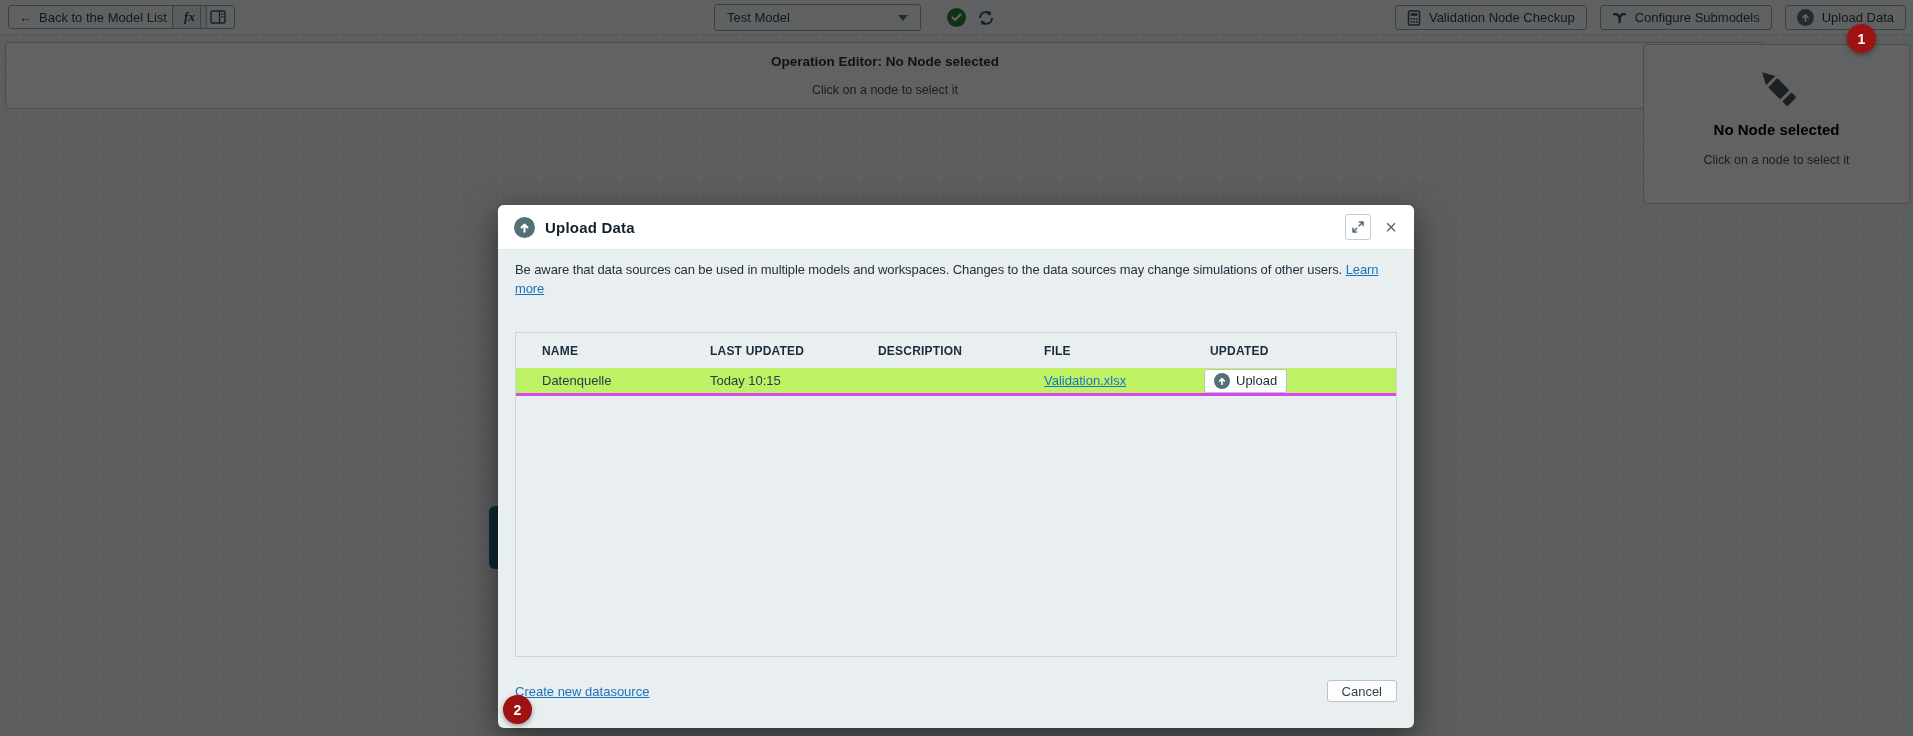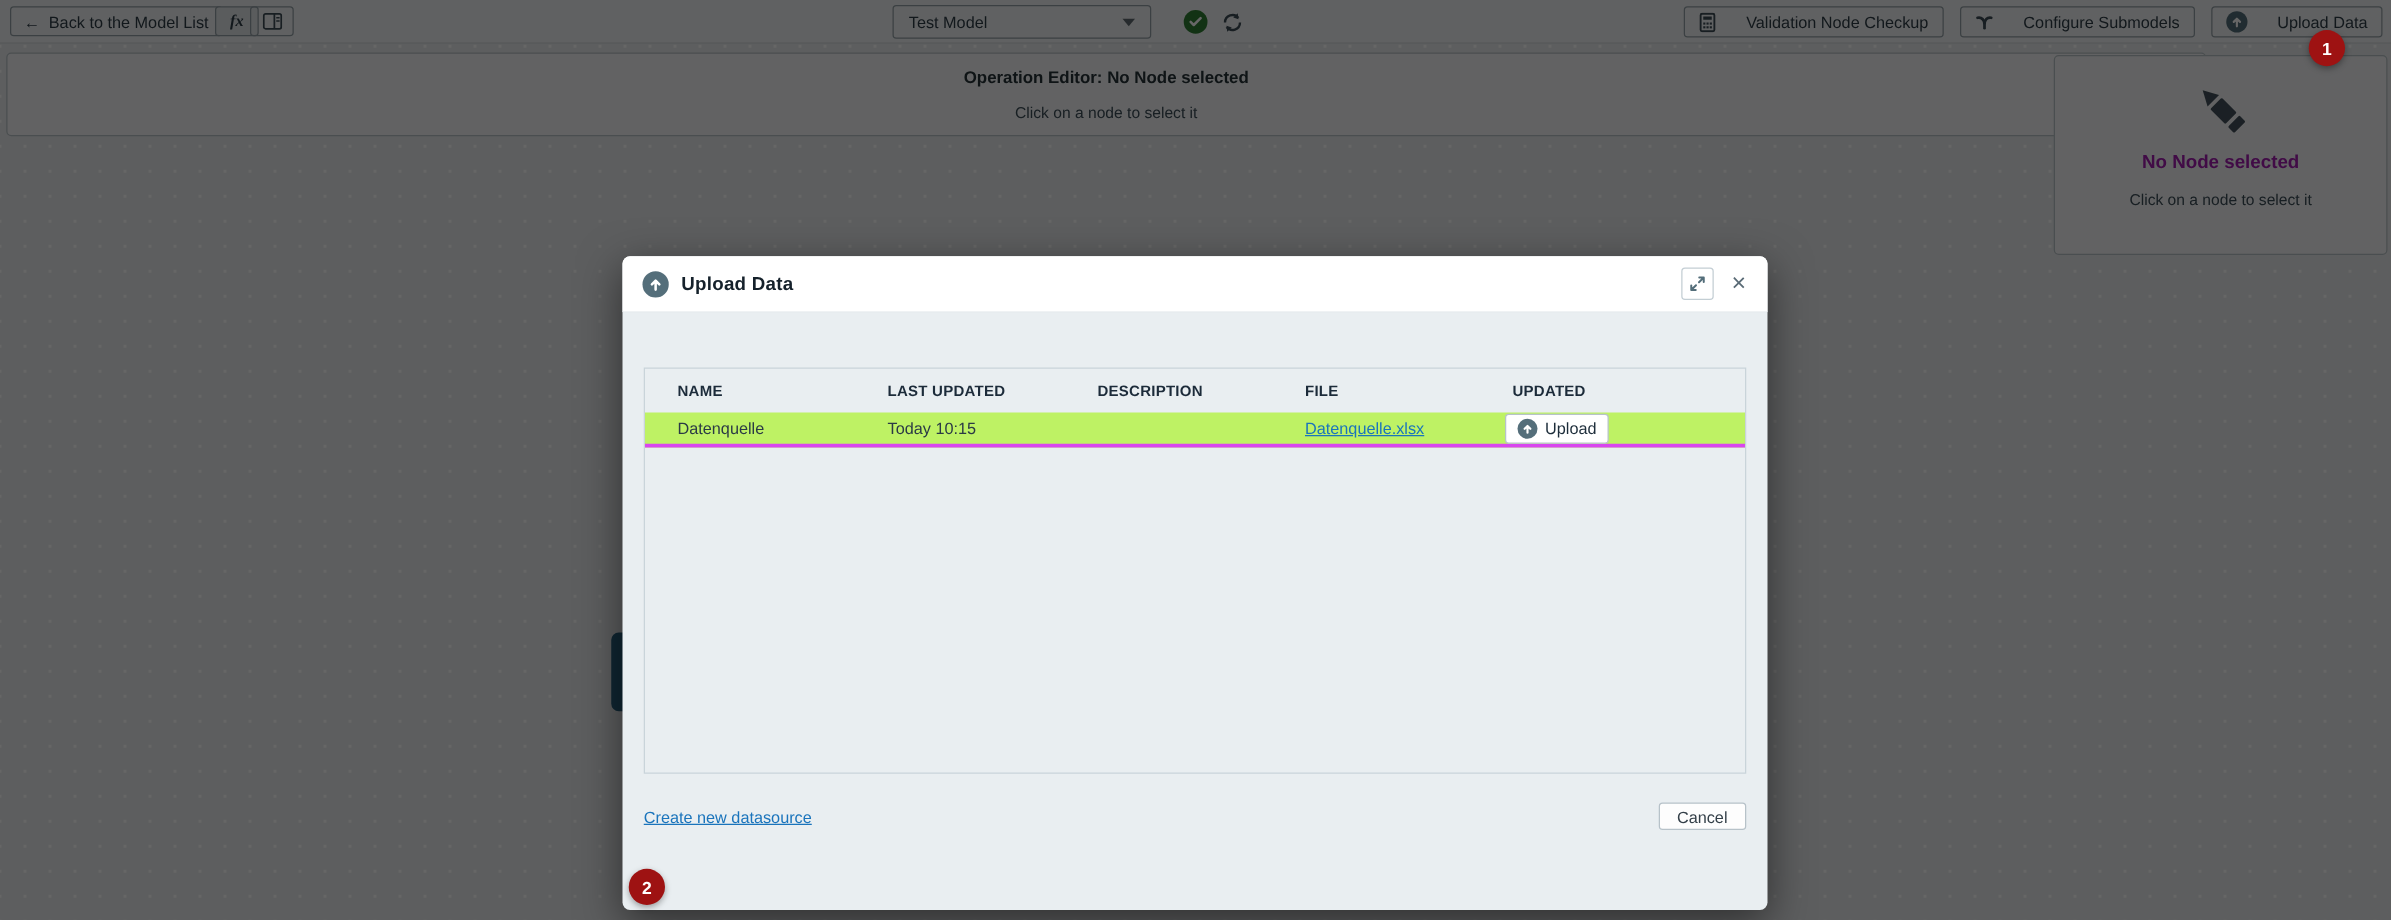--- a/index.html
+++ b/index.html
@@ -23,30 +23,30 @@
     display:inline-flex;align-items:center;justify-content:center;color:var(--ink);}
   .btn-fx{left:172px;background:#e2e6e8;font-style:italic;font-family:"Liberation Serif",serif;font-size:13px;font-weight:700;}
   .btn-layout{left:200px;}
   .model-select{position:absolute;left:714px;top:4px;width:207px;height:27px;border:1px solid #94a0a7;border-radius:3px;
     display:flex;align-items:center;padding:0 12px;font-size:13px;color:var(--ink);}
   .caret{margin-left:auto;width:0;height:0;border-left:5px solid transparent;border-right:5px solid transparent;border-top:6px solid #5f6a70;}
   .check-circle{position:absolute;left:947px;top:8px;width:19px;height:19px;border-radius:50%;background:var(--green);
     display:flex;align-items:center;justify-content:center;}
   .refresh{position:absolute;left:976px;top:8px;width:20px;height:20px;}
   .toolbar-right{position:absolute;right:7px;top:5px;display:flex;gap:13px;}
-  .toolbar-right .rbtn{display:inline-flex;align-items:center;gap:24px;height:25px;padding:0 11px;border:1px solid #94a0a7;
+  .toolbar-right .rbtn{display:inline-flex;align-items:center;gap:8px;height:25px;padding:0 11px;border:1px solid #94a0a7;
     border-radius:3px;font-size:13px;color:var(--ink);background:transparent;cursor:pointer;white-space:nowrap;}
 
   .panel{position:absolute;background:#f4f6f7;border:1px solid #b9c2c7;border-radius:4px;}
   .op-editor{left:5px;top:7px;width:1760px;height:67px;text-align:center;}
   .op-title{padding-top:11px;font-size:13.5px;font-weight:700;color:#263238;}
   .op-sub{margin-top:14px;font-size:12.5px;color:#3e4e59;}
   .inspector{left:1643px;top:9px;width:267px;height:160px;text-align:center;}
   .inspector .pencil{margin-top:14px;}
-  .insp-title{margin-top:6px;font-size:15px;font-weight:700;color:#a21caf;}
+  .insp-title{margin-top:6px;font-size:15px;font-weight:700;color:#000000;}
   .insp-sub{margin-top:15px;font-size:12.5px;color:#3e4e59;}
   .node-hidden{position:absolute;left:489px;top:471px;width:16px;height:63px;border-radius:6px;background:#286280;}
 
   
   .overlay{position:absolute;inset:0;background:rgba(0,0,0,.60);z-index:5;}
 
   
   .modal{position:absolute;left:498px;top:205px;width:916px;height:523px;background:#e9eef1;border-radius:6px;
     box-shadow:0 10px 34px rgba(0,0,0,.5);z-index:10;}
   .modal-header{height:45px;background:#fff;border-radius:6px 6px 0 0;border-bottom:1px solid #e2e8eb;
@@ -196,34 +196,38 @@
         <svg width="14" height="14" viewBox="0 0 14 14" stroke="#546e7a" stroke-width="1.6" fill="none" stroke-linecap="round">
           <path d="M8.2 5.8 L12 2 M12 2 h-3.6 M12 2 v3.6"></path>
           <path d="M5.8 8.2 L2 12 M2 12 h3.6 M2 12 v-3.6"></path>
         </svg>
       </span>
       <span class="close-btn">×</span>
     </span>
   </div>
 
   <div class="modal-body">
+    <p class="intro">
+      <span>Be aware that data sources can be used in multiple models and workspaces. Changes to the data sources may change simulations of other users.</span>
+      <a class="link">Learn more</a>
+    </p>
 
     <div class="dtable">
       <div class="trow head">
         <span>NAME</span>
         <span>LAST UPDATED</span>
         <span>DESCRIPTION</span>
         <span>FILE</span>
         <span>UPDATED</span>
       </div>
       <div class="trow data">
         <span>Datenquelle</span>
         <span>Today 10:15</span>
         <span></span>
-        <span><a class="link">Datenquelle.xlsx</a></span>
+        <span><a class="link">Validation.xlsx</a></span>
         <span>
           <button class="row-upload">
             <span class="up-circle sm" style="width:16px;height:16px;">
               <svg width="10" height="10" viewBox="0 0 14 14">
                   <path d="M7 11.5 V4 M3.8 7 L7 3.8 L10.2 7" fill="none" stroke="#fff" stroke-width="2.4" stroke-linecap="round" stroke-linejoin="round"></path>
                 </svg>
             </span>
             <span>Upload</span>
           </button>
         </span>

